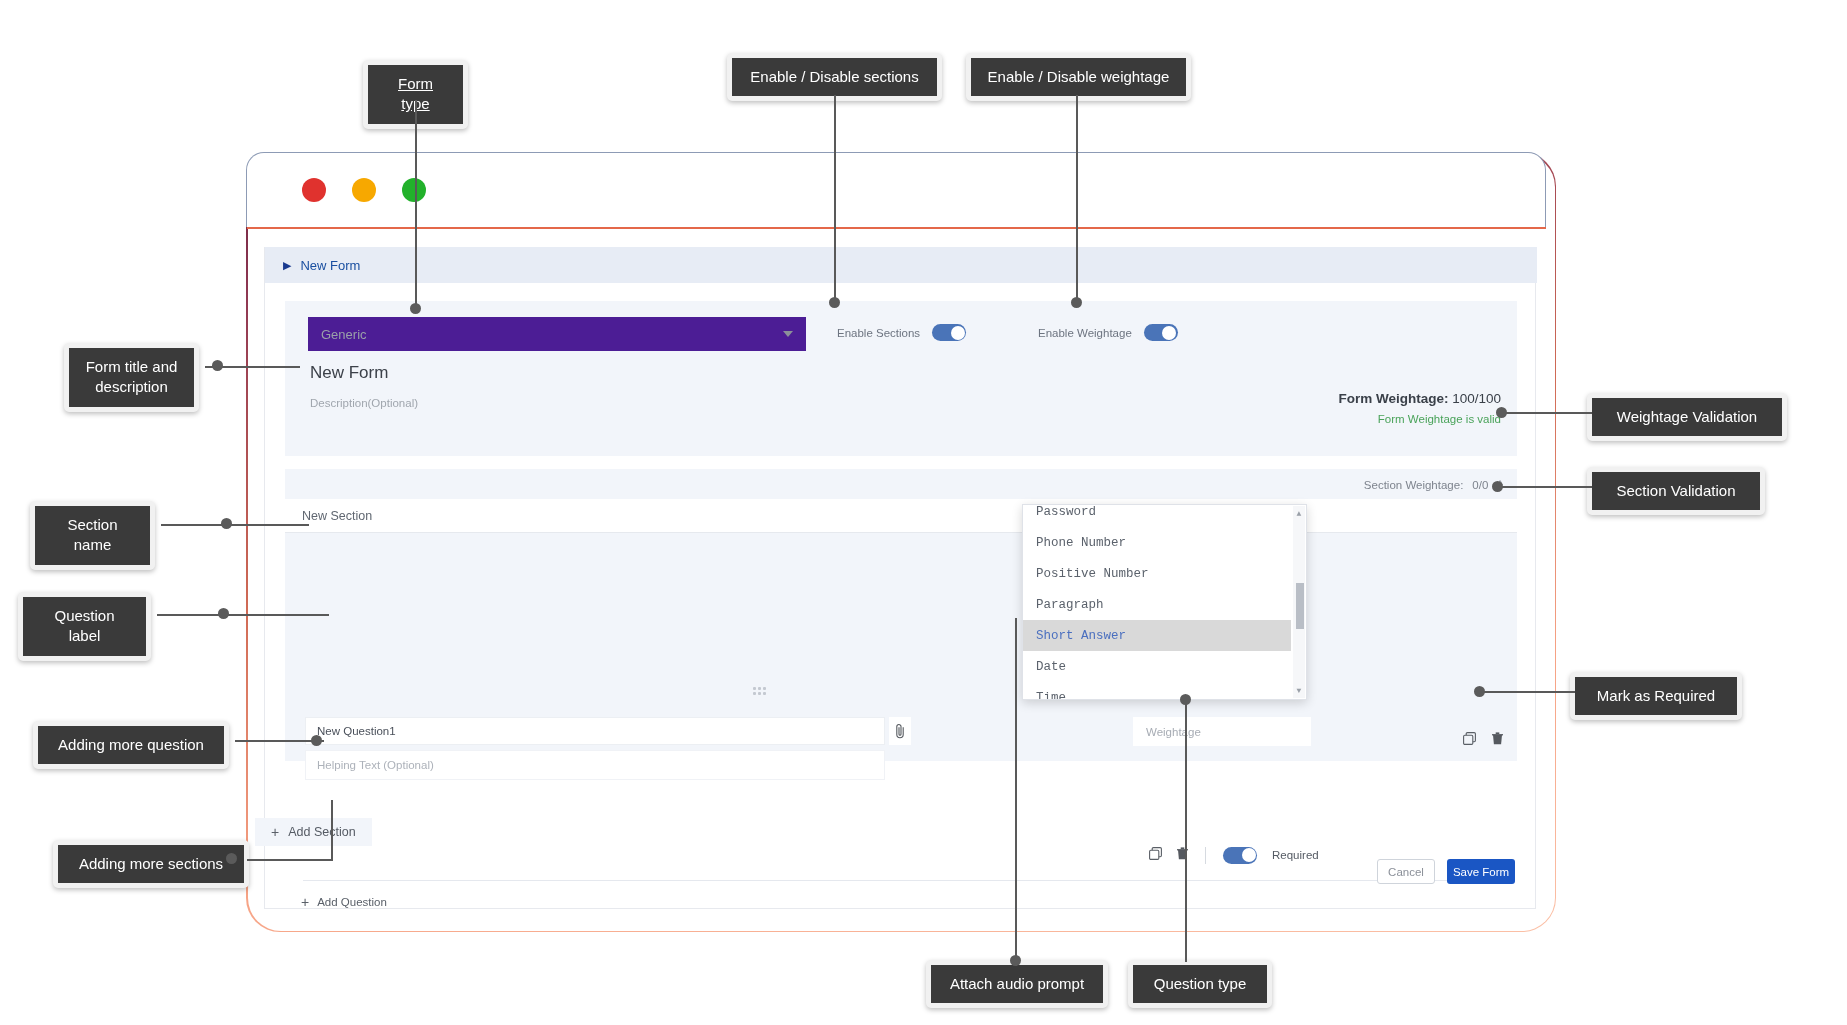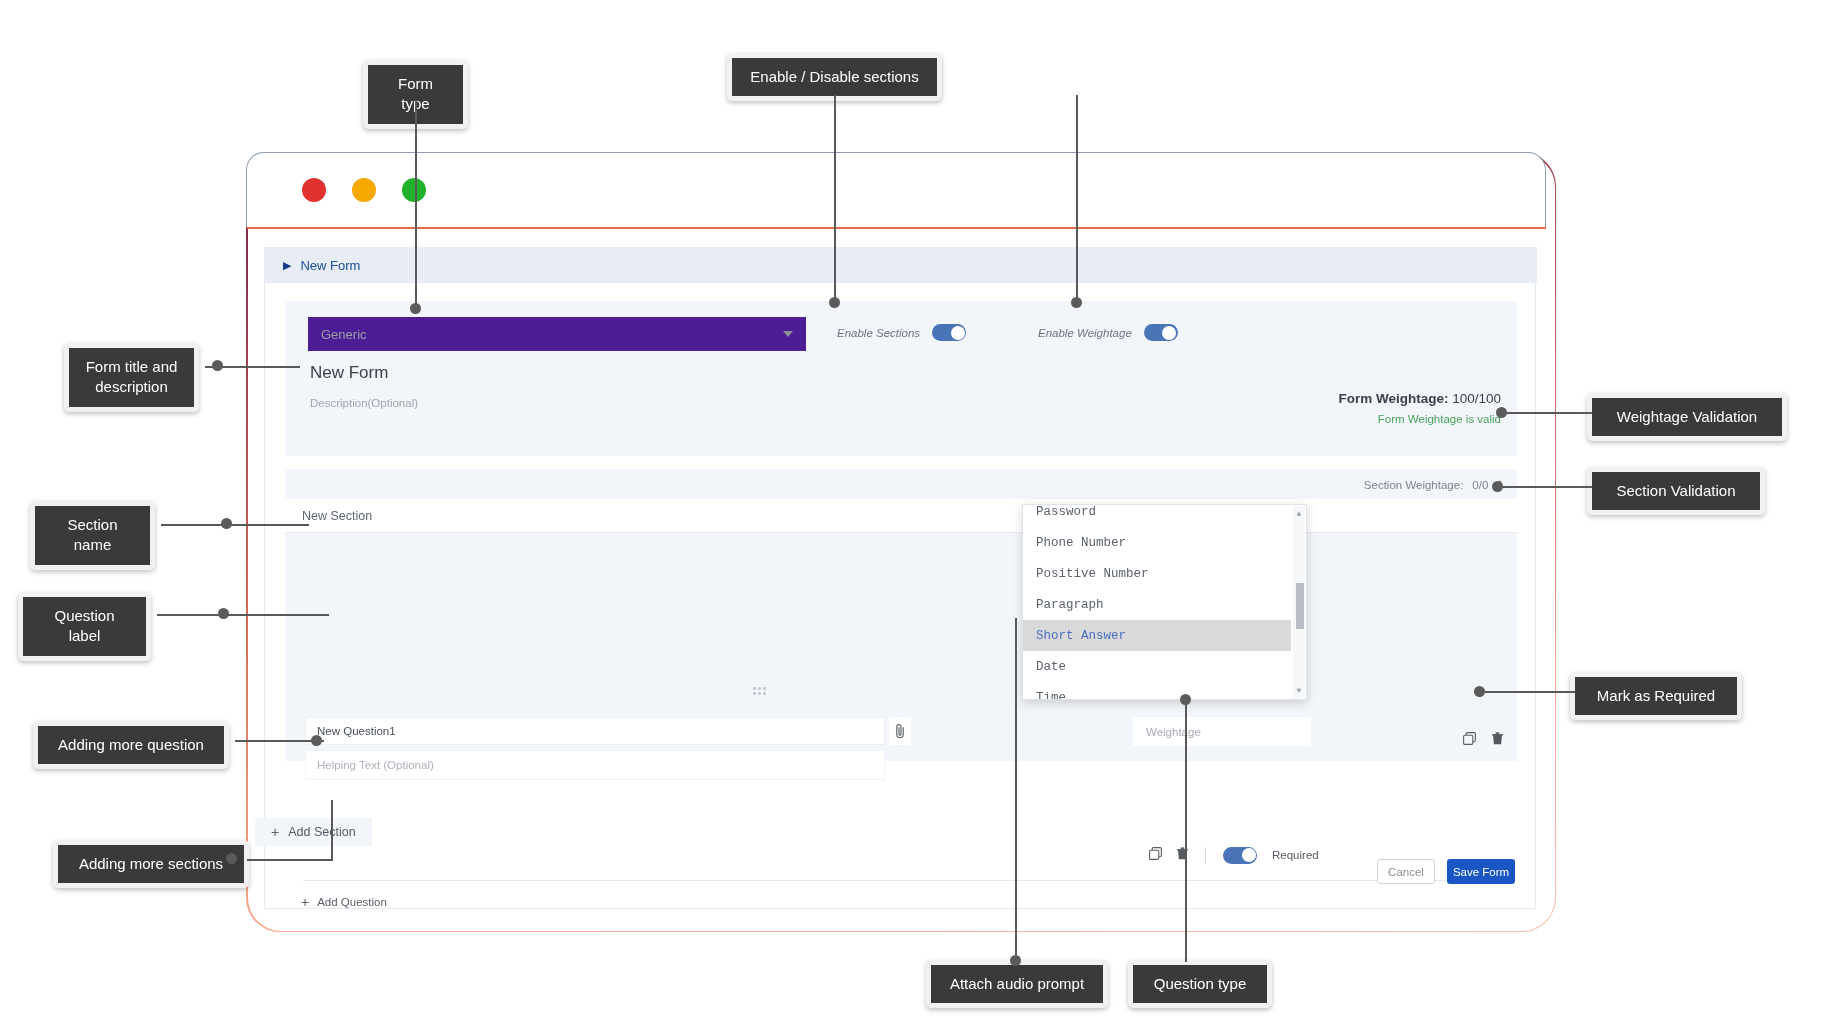--- a/index.html
+++ b/index.html
@@ -74,21 +74,21 @@
     background: #4c1d95;
     display: flex; align-items: center; justify-content: space-between;
     padding: 0 13px;
   }
   .type-select .val { color: #9aa0a9; font-size: 13px; }
   .caret-dn {
     width: 0; height: 0;
     border-left: 5px solid transparent; border-right: 5px solid transparent;
     border-top: 6px solid #8b9099;
   }
-  .toggle-row { position: absolute; top: 23px; display: flex; align-items: center; gap: 12px; font-style: italic; }
+  .toggle-row { position: absolute; top: 23px; display: flex; align-items: center; gap: 12px; }
   .toggle-row.sections { left: 552px; }
   .toggle-row.weightage { left: 753px; justify-content: center; }
   .toggle-label { font-size: 11.5px; color: #6d7480; }
   .switch {
     width: 34px; height: 17px; border-radius: 10px;
     background: #4a74b8; position: relative;
   }
   .switch .knob {
     position: absolute; right: 1.5px; top: 1.5px;
     width: 14px; height: 14px; border-radius: 50%; background: #fff;
@@ -432,28 +432,29 @@
       <div class="qt-item">Date</div>
       <div class="qt-item">Time</div>
     </div>
     <div class="qt-scroll">
       <span class="qt-arrow">▲</span>
       <span class="qt-arrow">▼</span>
     </div>
     <div class="qt-thumb"></div>
   </div>
 
-  <div class="cal" style="left:363px; top:60px; width:105px;">Form type</div>
+  <div class="cal" style="left:363px; top:60px; width:105px;text-decoration:underline;">Form type</div>
   <div class="leader v" style="left:415px; top:100px; height:207px;"></div>
   <div class="knobdot" style="left:410px; top:303px;"></div>
 
   <div class="cal" style="left:727px; top:53px; width:215px;">Enable / Disable sections</div>
   <div class="leader v" style="left:834px; top:95px; height:206px;"></div>
   <div class="knobdot" style="left:829px; top:297px;"></div>
 
+  <div class="cal" style="left:966px; top:53px; width:225px;">Enable / Disable weightage</div>
   <div class="leader v" style="left:1076px; top:95px; height:206px;"></div>
   <div class="knobdot" style="left:1071px; top:297px;"></div>
 
   <div class="cal" style="left:64px; top:343px; width:135px;">Form title and
 description</div>
   <div class="leader h" style="left:205px; top:366px; width:95px;"></div>
   <div class="knobdot" style="left:212px; top:360px;"></div>
 
   <div class="cal" style="left:1587px; top:393px; width:200px;">Weightage Validation</div>
   <div class="leader h" style="left:1500px; top:412px; width:92px;"></div>

